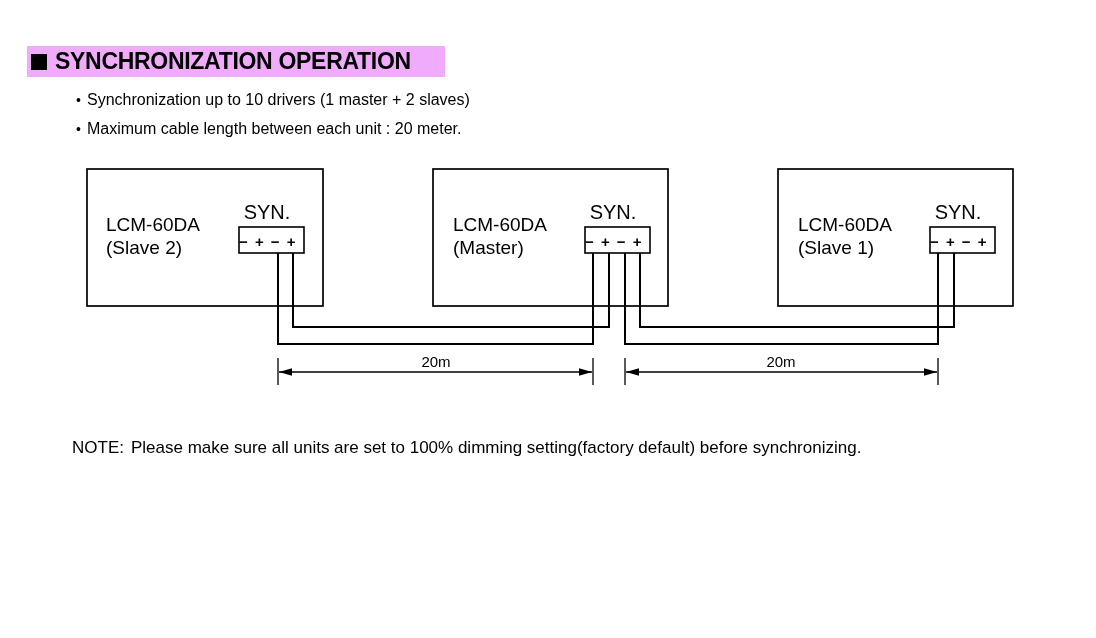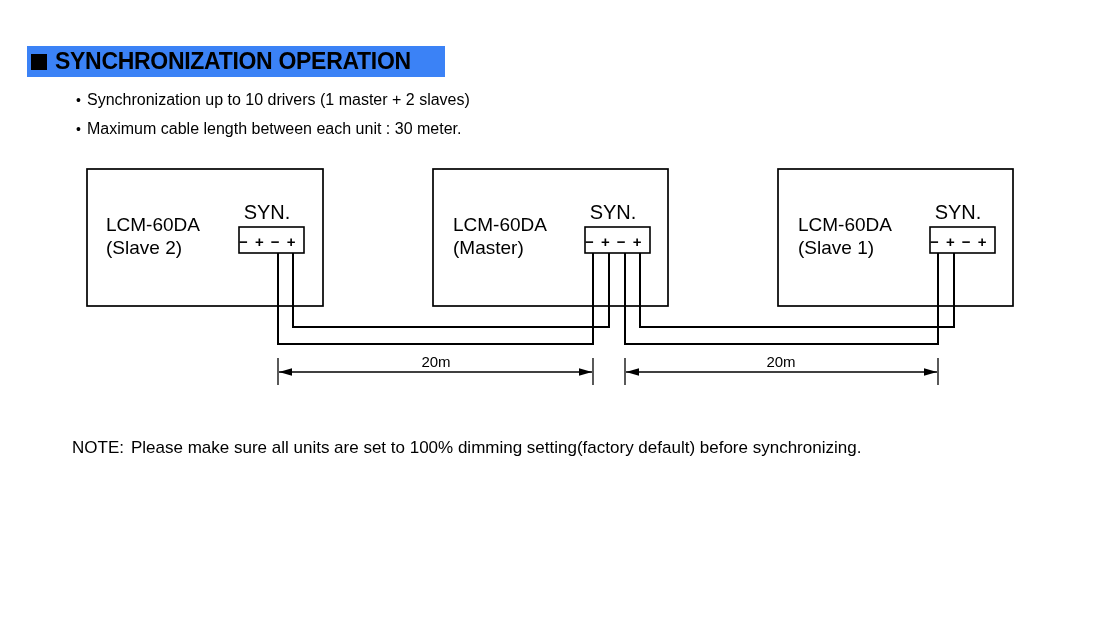--- a/index.html
+++ b/index.html
@@ -16,21 +16,21 @@
     font-family: "Liberation Sans", sans-serif;
     overflow: hidden;
   }
   
   .title-bar {
     position: absolute;
     left: 27px;
     top: 46px;
     width: 418px;
     height: 31px;
-    background: #3b82f6;
+    background: #f0abfc;
     display: flex;
     align-items: center;
   }
   .title-marker {
     width: 16px;
     height: 16px;
     background: #000000;
     margin-left: 4px;
     flex: 0 0 auto;
   }
@@ -91,21 +91,21 @@
 
   <div class="title-bar">
     <span class="title-marker"></span>
     <h1 class="section-title">SYNCHRONIZATION OPERATION</h1>
   </div>
 
   <div class="bullet bullet-1">
     <span class="dot">•</span><span>Synchronization up to 10 drivers (1 master + 2 slaves)</span>
   </div>
   <div class="bullet bullet-2">
-    <span class="dot">•</span><span>Maximum cable length between each unit : 30 meter.</span>
+    <span class="dot">•</span><span>Maximum cable length between each unit : 20 meter.</span>
   </div>
 
   <svg class="diagram" viewBox="0 0 1096 638">
 
     <g>
       <rect x="87" y="169" width="236" height="137" fill="#ffffff" stroke="#000000" stroke-width="1.7"></rect>
       <text class="unit-label" x="106" y="231">LCM-60DA</text>
       <text class="unit-label" x="106" y="254">(Slave 2)</text>
       <text class="syn-label" x="267" y="219" text-anchor="middle">SYN.</text>
       <rect x="239" y="227" width="65" height="26" fill="#ffffff" stroke="#000000" stroke-width="1.6"></rect>

